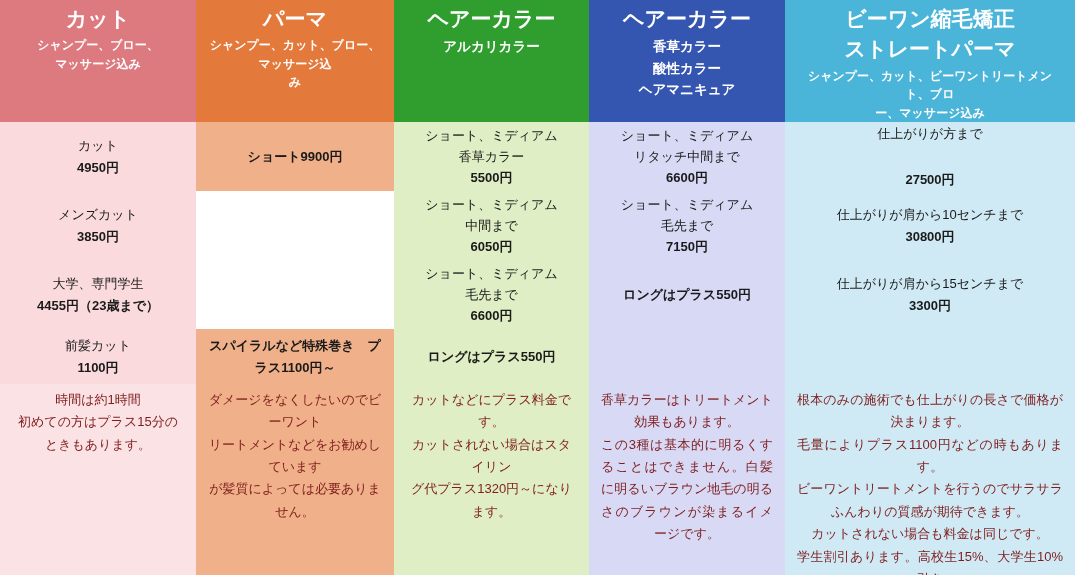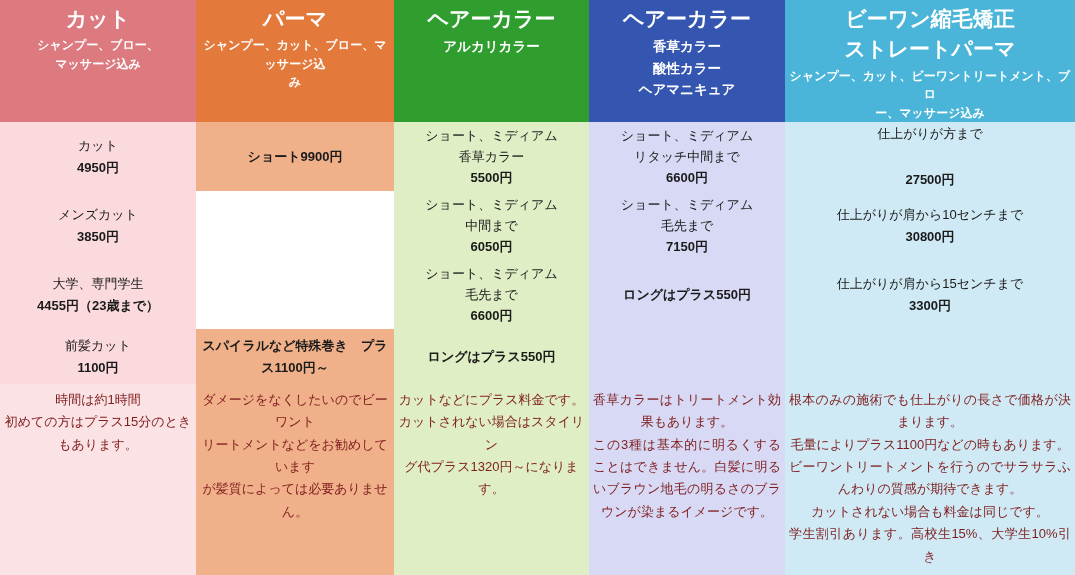--- a/index.html
+++ b/index.html
@@ -11,21 +11,21 @@
     font-family: "Liberation Sans", sans-serif;
   }
   #price-table {
     width: 1075px;
     height: 575px;
     display: grid;
     grid-template-columns: 196px 198px 195px 196px 290px;
     grid-template-rows: 122px 69px 69px 69px 55px 191px;
   }
   .cell {
-    padding: 4px 4px;
+    padding: 4px 12px;
     display: flex;
     flex-direction: column;
     align-items: center;
     justify-content: center;
     text-align: center;
     overflow: hidden;
   }
   .head {
     color: #ffffff;
     justify-content: flex-start;

